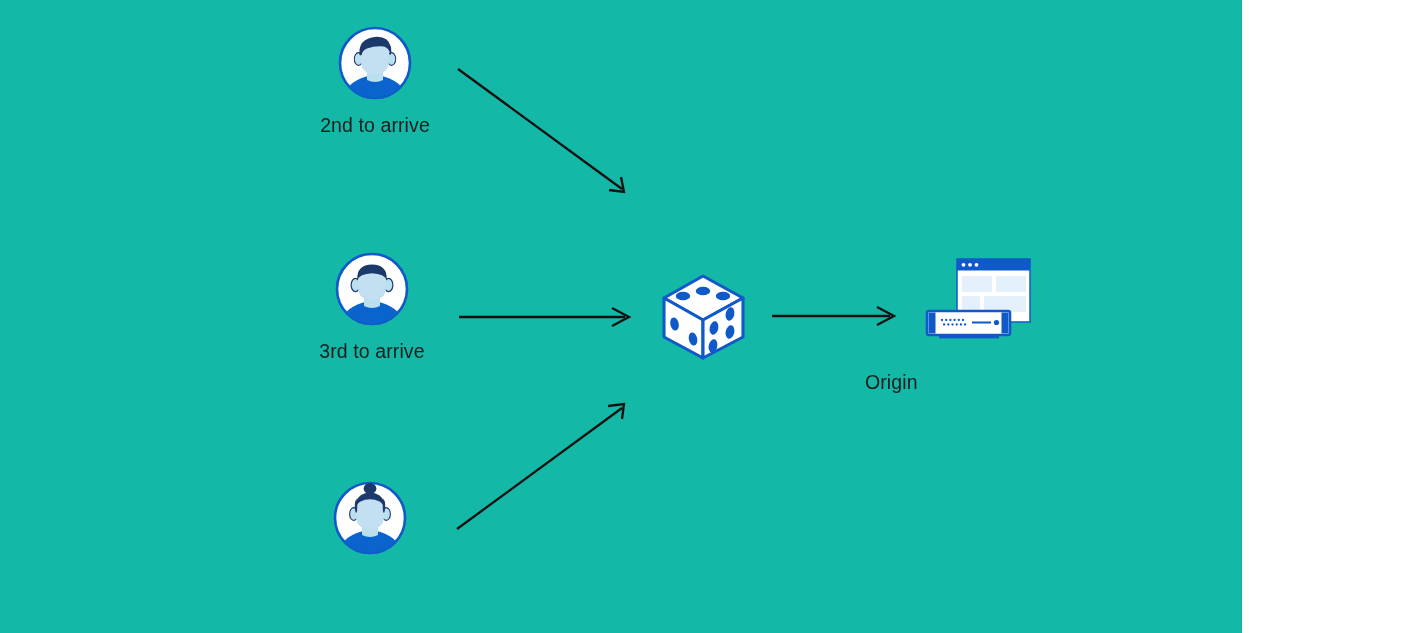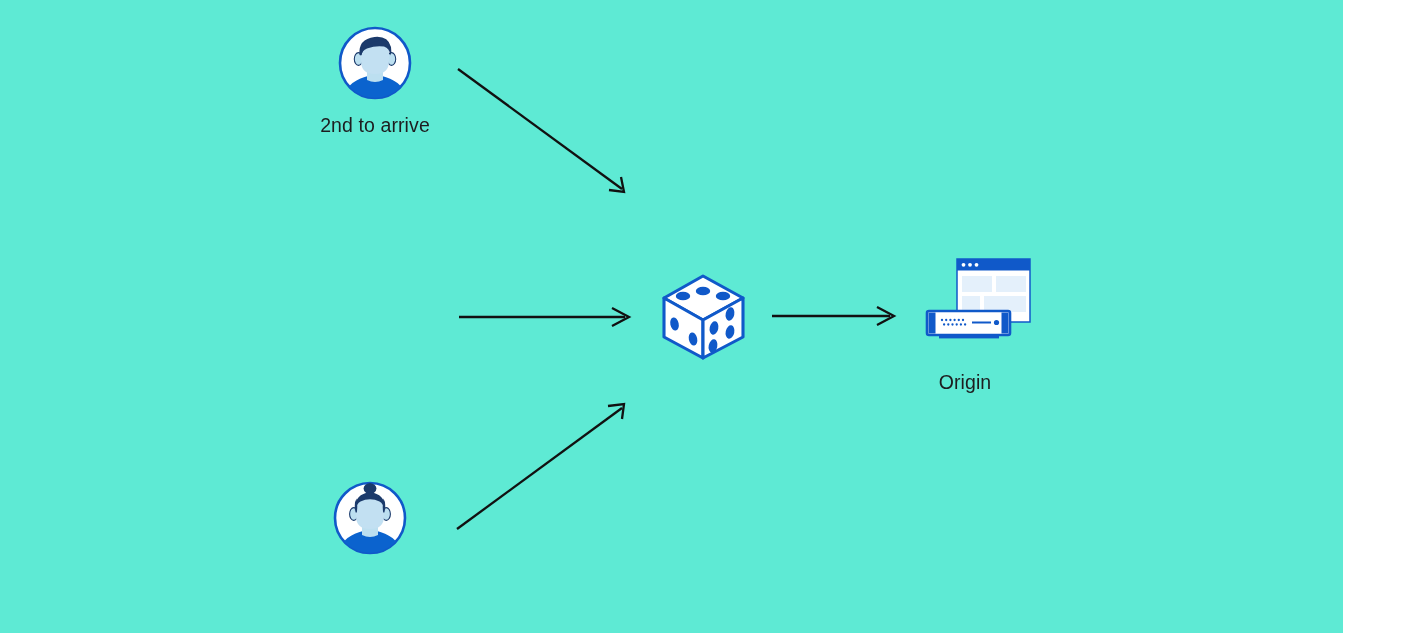--- a/index.html
+++ b/index.html
@@ -7,23 +7,23 @@
     margin: 0;
     padding: 0;
     background: #ffffff;
   }
   body {
     font-family: "Liberation Sans", sans-serif;
     -webkit-font-smoothing: antialiased;
   }
   #canvas {
     position: relative;
-    width: 1343px;
+    width: 1242px;
     height: 633px;
-    background: #5eead4;
+    background: #14b8a6;
     overflow: hidden;
   }
   .node {
     position: absolute;
   }
   .avatar-node {
     width: 140px;
     text-align: center;
   }
   .avatar-wrap {
@@ -34,21 +34,20 @@
   .node-label {
     font-size: 19.5px;
     line-height: 26px;
     color: #1d1d1f;
     margin-top: 10px;
     letter-spacing: 0.1px;
     white-space: nowrap;
   }
   .origin-node {
     width: 200px;
-    text-align: center;
   }
   .origin-label {
     font-size: 19.5px;
     line-height: 26px;
     color: #1d1d1f;
     margin-top: 9px;
     letter-spacing: 0.1px;
   }
   .dice-node {
     width: 110px;
@@ -118,20 +117,42 @@
           <path d="M25 28 Q25 16 39 16 Q53 16 53 28 L53 37 Q53 50 39 50 Q25 50 25 37 Z" fill="#c2e0f2"></path>
 
           <path d="M23.5 31 Q22 15 38.5 13 Q52 11.6 55 23 Q56 28 54.4 31.5 Q53.5 24 48 22.5 Q40 21.2 31 24.5 Q26 26.6 25.2 31.6 Z" fill="#1b3a6b"></path>
           <path d="M24 30.5 Q23.5 19 33 15.5 Q44 11.8 52 17.5 Q45 15.8 37 18.2 Q28 21 25.5 31 Z" fill="#1b3a6b"></path>
         </g>
       </svg>
     </div>
     <div class="node-label">2nd to arrive</div>
   </div>
 
+  <div class="node avatar-node" style="left:302px; top:250px;">
+    <div class="avatar-wrap">
+      <svg viewBox="0 0 78 78" width="78" height="78" xmlns="http://www.w3.org/2000/svg">
+        <defs>
+          <clipPath id="clipB">
+              <circle cx="39" cy="39" r="35"></circle>
+            </clipPath>
+        </defs>
+        <circle cx="39" cy="39" r="35" fill="#ffffff" stroke="#1059c9" stroke-width="2.6"></circle>
+        <g clip-path="url(#clipB)">
+          <path d="M6 78 C8 62 20 55 32 52 L46 52 C58 55 70 62 72 78 Z" fill="#0b63ce"></path>
+          <path d="M31 44 L47 44 L47 56 Q39 60 31 56 Z" fill="#bcdff0"></path>
+          <ellipse cx="22.5" cy="35" rx="4.4" ry="6.6" fill="#bcdff0" stroke="#1b3a6b" stroke-width="1.2"></ellipse>
+          <ellipse cx="55.5" cy="35" rx="4.4" ry="6.6" fill="#bcdff0" stroke="#1b3a6b" stroke-width="1.2"></ellipse>
+          <path d="M25 28 Q25 16 39 16 Q53 16 53 28 L53 37 Q53 50 39 50 Q25 50 25 37 Z" fill="#c2e0f2"></path>
+
+          <path d="M24.2 30 Q23.6 14.5 39 14.5 Q54.4 14.5 53.8 30 Q51.5 23.8 39 23.2 Q26.5 23.8 24.2 30 Z" fill="#1b3a6b"></path>
+        </g>
+      </svg>
+    </div>
+    <div class="node-label">3rd to arrive</div>
+  </div>
 
   <div class="node avatar-node" style="left:300px; top:479px;">
     <div class="avatar-wrap">
       <svg viewBox="0 0 78 78" width="78" height="78" xmlns="http://www.w3.org/2000/svg">
         <defs>
           <clipPath id="clipC">
               <circle cx="39" cy="39" r="35"></circle>
             </clipPath>
         </defs>
         <circle cx="39" cy="39" r="35" fill="#ffffff" stroke="#1059c9" stroke-width="2.6"></circle>

